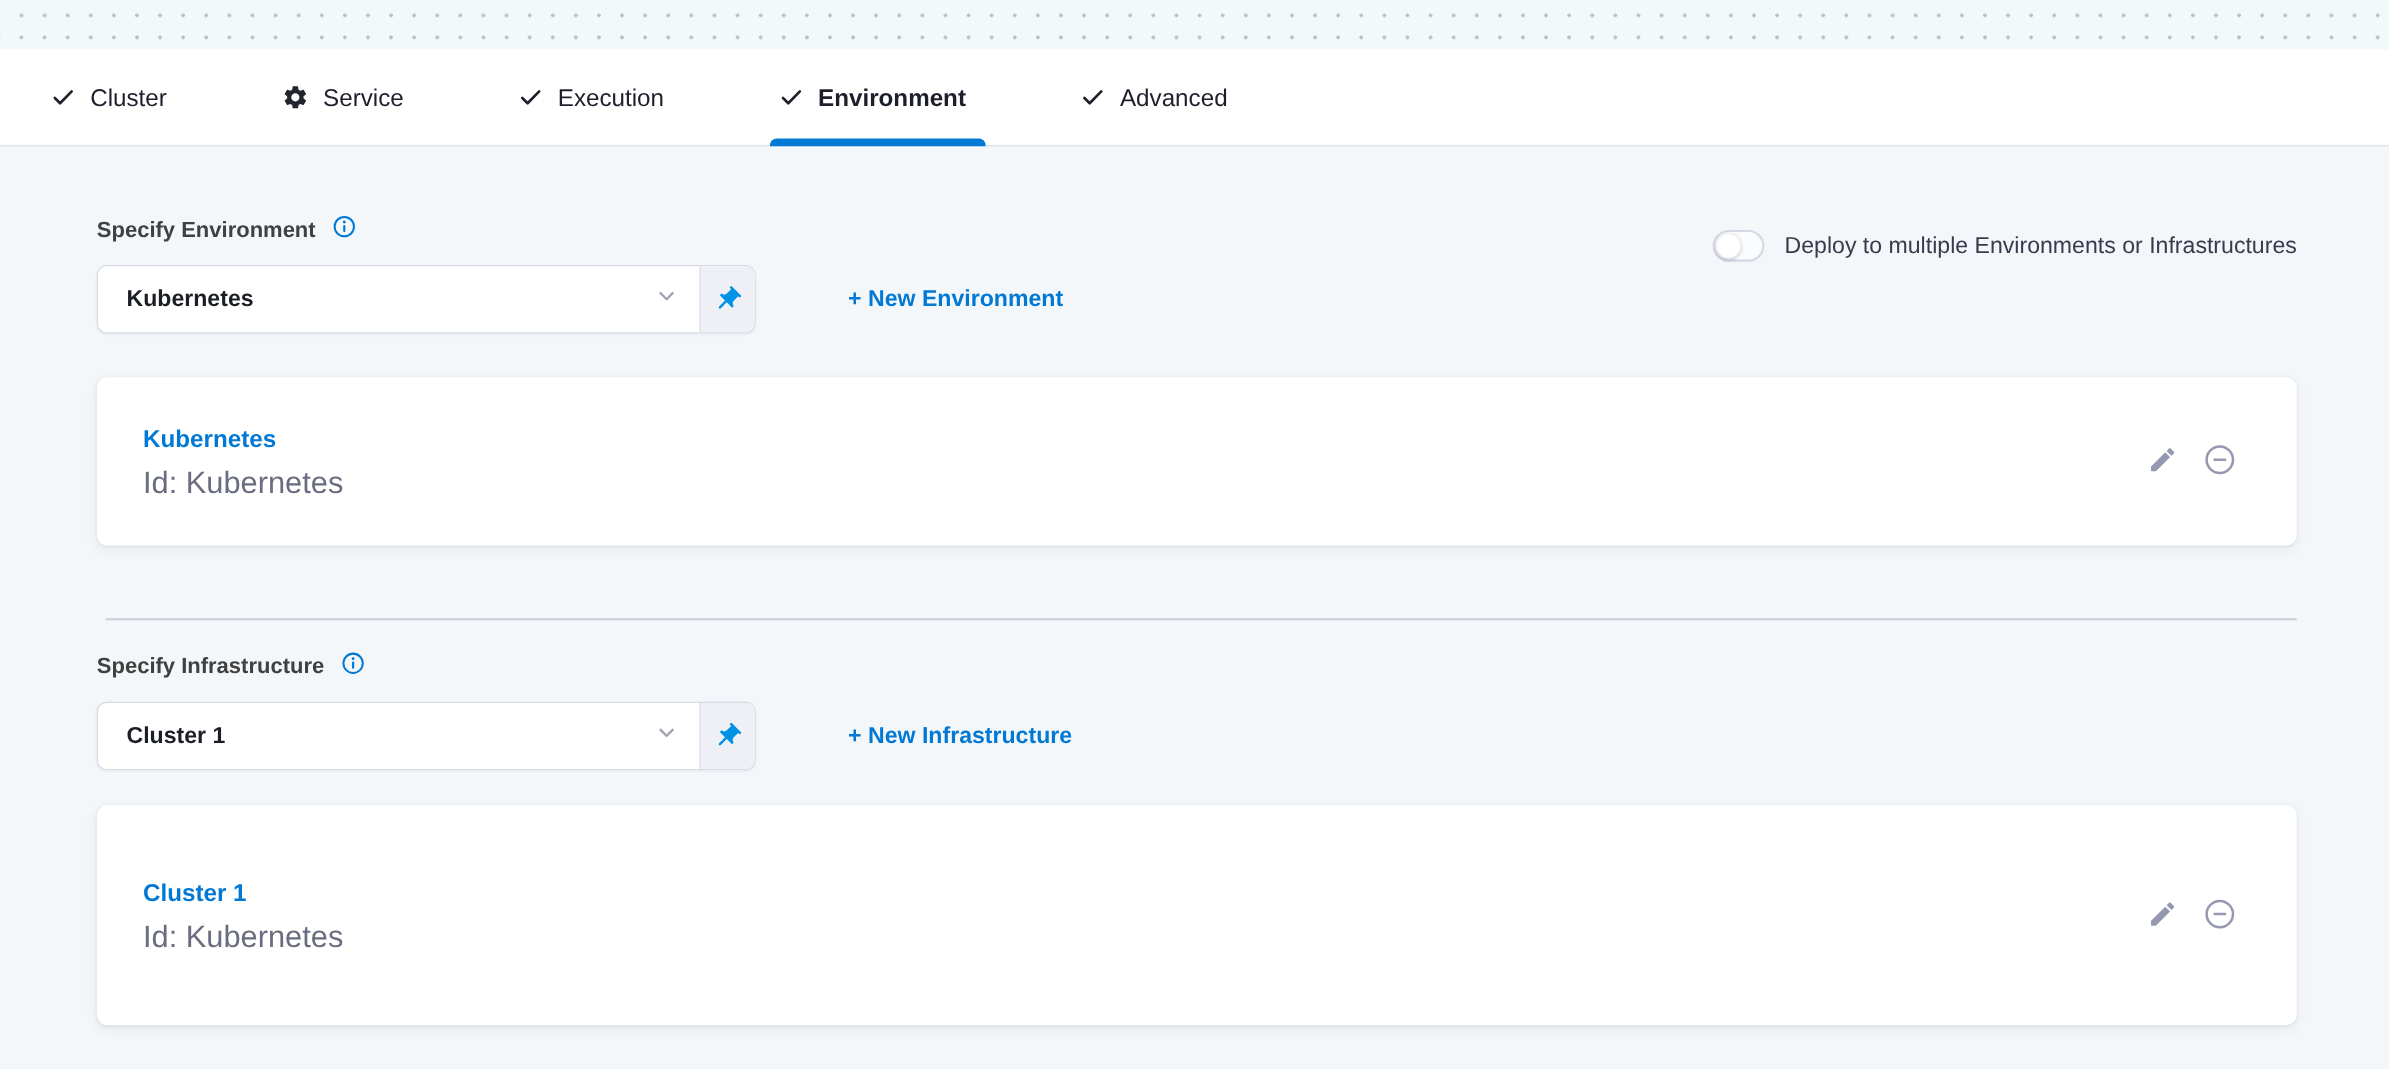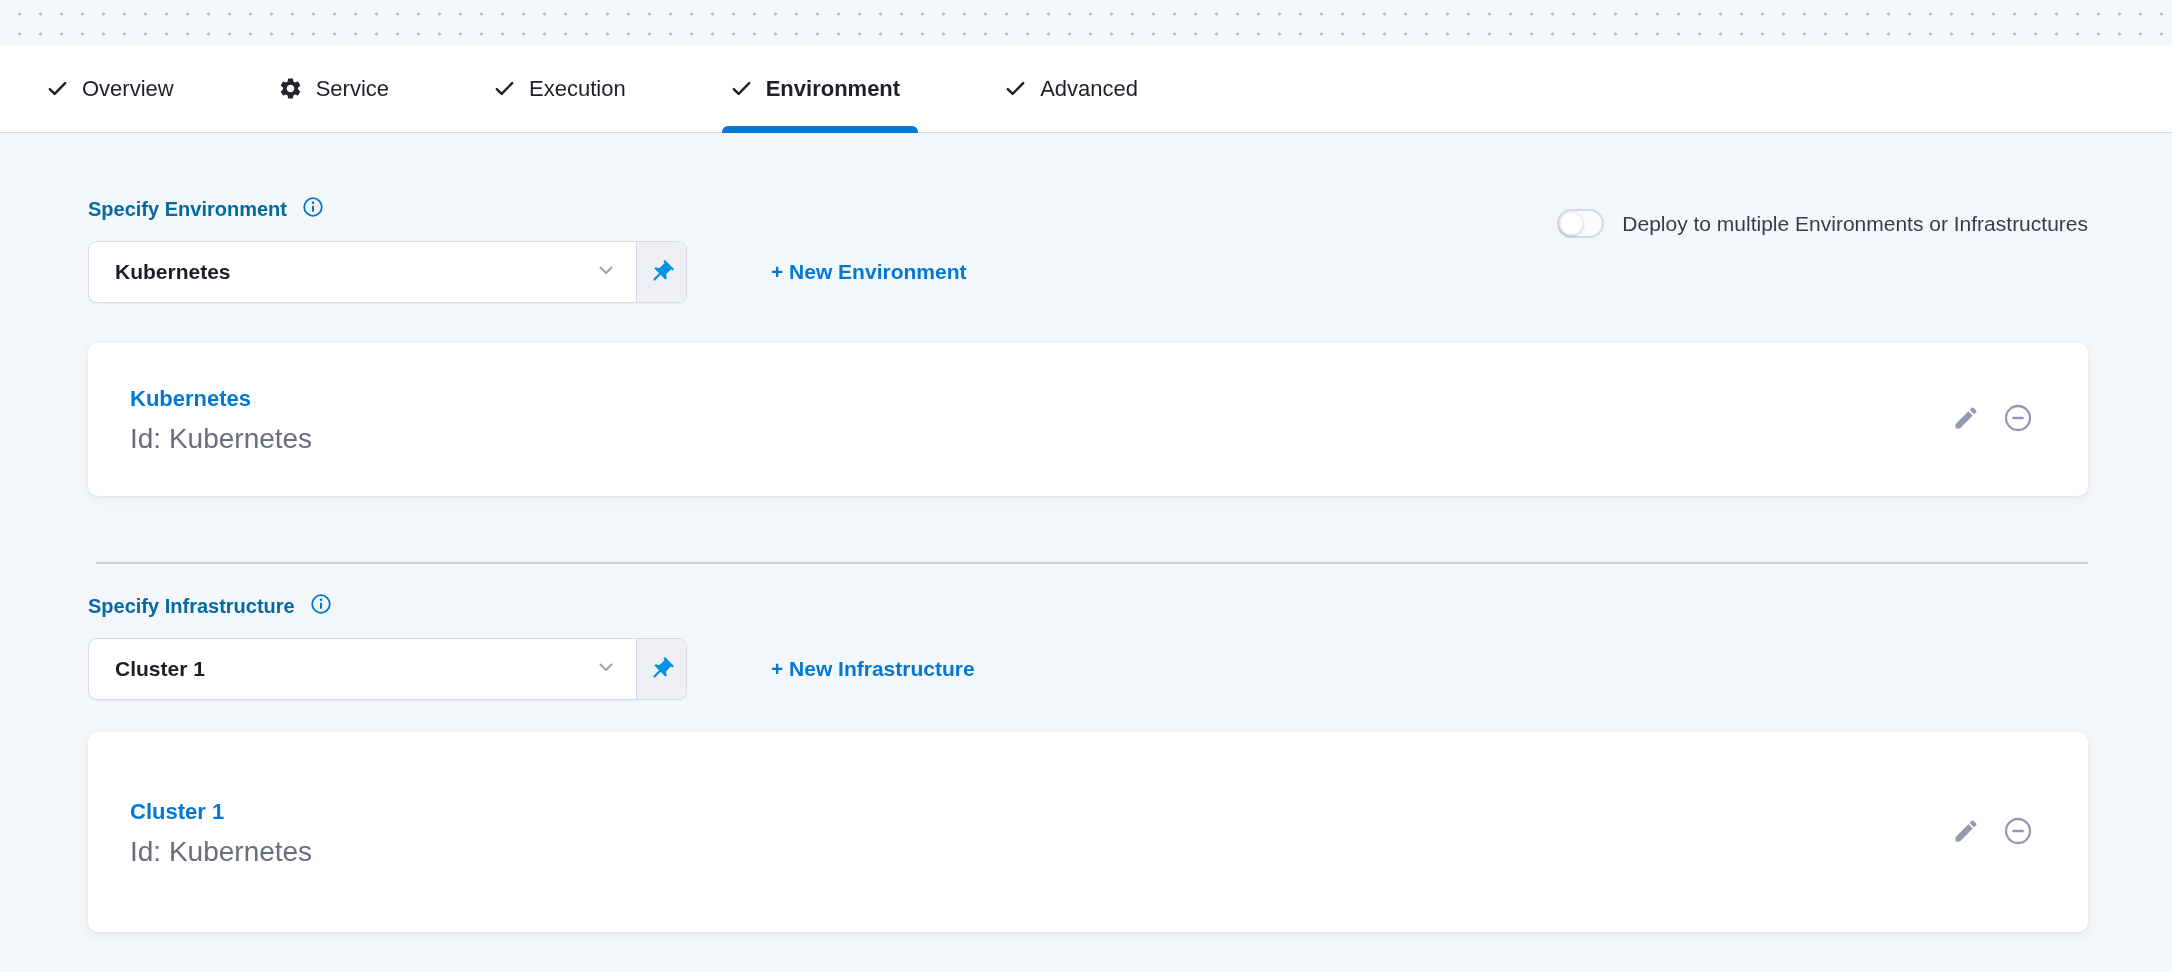--- a/index.html
+++ b/index.html
@@ -62,21 +62,21 @@
     align-items: flex-start;
     margin-top: 62px;
   }
 
   .field-label {
     display: flex;
     align-items: center;
     gap: 15px;
     font-size: 20px;
     font-weight: 700;
-    color: #0369a1;
+    color: #404040;
     height: 28px;
   }
 
   .control-row { display: flex; align-items: center; margin-top: 18px; }
 
   .select-group {
     display: inline-flex;
     height: 62px;
     border: 1px solid #d8dbe5;
     border-radius: 9px;
@@ -179,21 +179,21 @@
 <div class="dots-strip"></div>
 
 <nav class="tabbar">
 
   <div class="tab">
     <span class="ticon">
       <svg width="23" height="23" viewBox="0 0 24 24">
           <path d="M4 12.6l5 5L20 6.4" stroke="#1e212b" stroke-width="2.5" fill="none" stroke-linecap="round" stroke-linejoin="round"></path>
         </svg>
     </span>
-    <span>Overview</span>
+    <span>Cluster</span>
   </div>
 
   <div class="tab">
     <span class="ticon">
       <svg width="25" height="25" viewBox="0 0 24 24">
           <path fill-rule="evenodd" fill="#22242e" d="M19.14,12.94c0.04-0.3,0.06-0.61,0.06-0.94c0-0.32-0.02-0.64-0.07-0.94l2.03-1.58c0.18-0.14,0.23-0.41,0.12-0.61l-1.92-3.32c-0.12-0.22-0.37-0.29-0.59-0.22l-2.39,0.96c-0.5-0.38-1.03-0.7-1.62-0.94L14.4,2.81c-0.04-0.24-0.24-0.41-0.48-0.41h-3.84c-0.24,0-0.43,0.17-0.47,0.41L9.25,5.35C8.66,5.59,8.12,5.92,7.63,6.29L5.24,5.33c-0.22-0.08-0.47,0-0.59,0.22L2.74,8.87C2.62,9.08,2.66,9.34,2.86,9.48l2.03,1.58C4.84,11.36,4.8,11.69,4.8,12s0.02,0.64,0.07,0.94l-2.03,1.58c-0.18,0.14-0.23,0.41-0.12,0.61l1.92,3.32c0.12,0.22,0.37,0.29,0.59,0.22l2.39-0.96c0.5,0.38,1.03,0.7,1.62,0.94l0.36,2.54c0.05,0.24,0.24,0.41,0.48,0.41h3.84c0.24,0,0.44-0.17,0.47-0.41l0.36-2.54c0.59-0.24,1.13-0.56,1.62-0.94l2.39,0.96c0.22,0.08,0.47,0,0.59-0.22l1.92-3.32c0.12-0.22,0.07-0.47-0.12-0.61L19.14,12.94z M12,15.6c-1.98,0-3.6-1.62-3.6-3.6s1.62-3.6,3.6-3.6s3.6,1.62,3.6,3.6S13.98,15.6,12,15.6z"></path>
         </svg>
     </span>
     <span>Service</span>
   </div>

